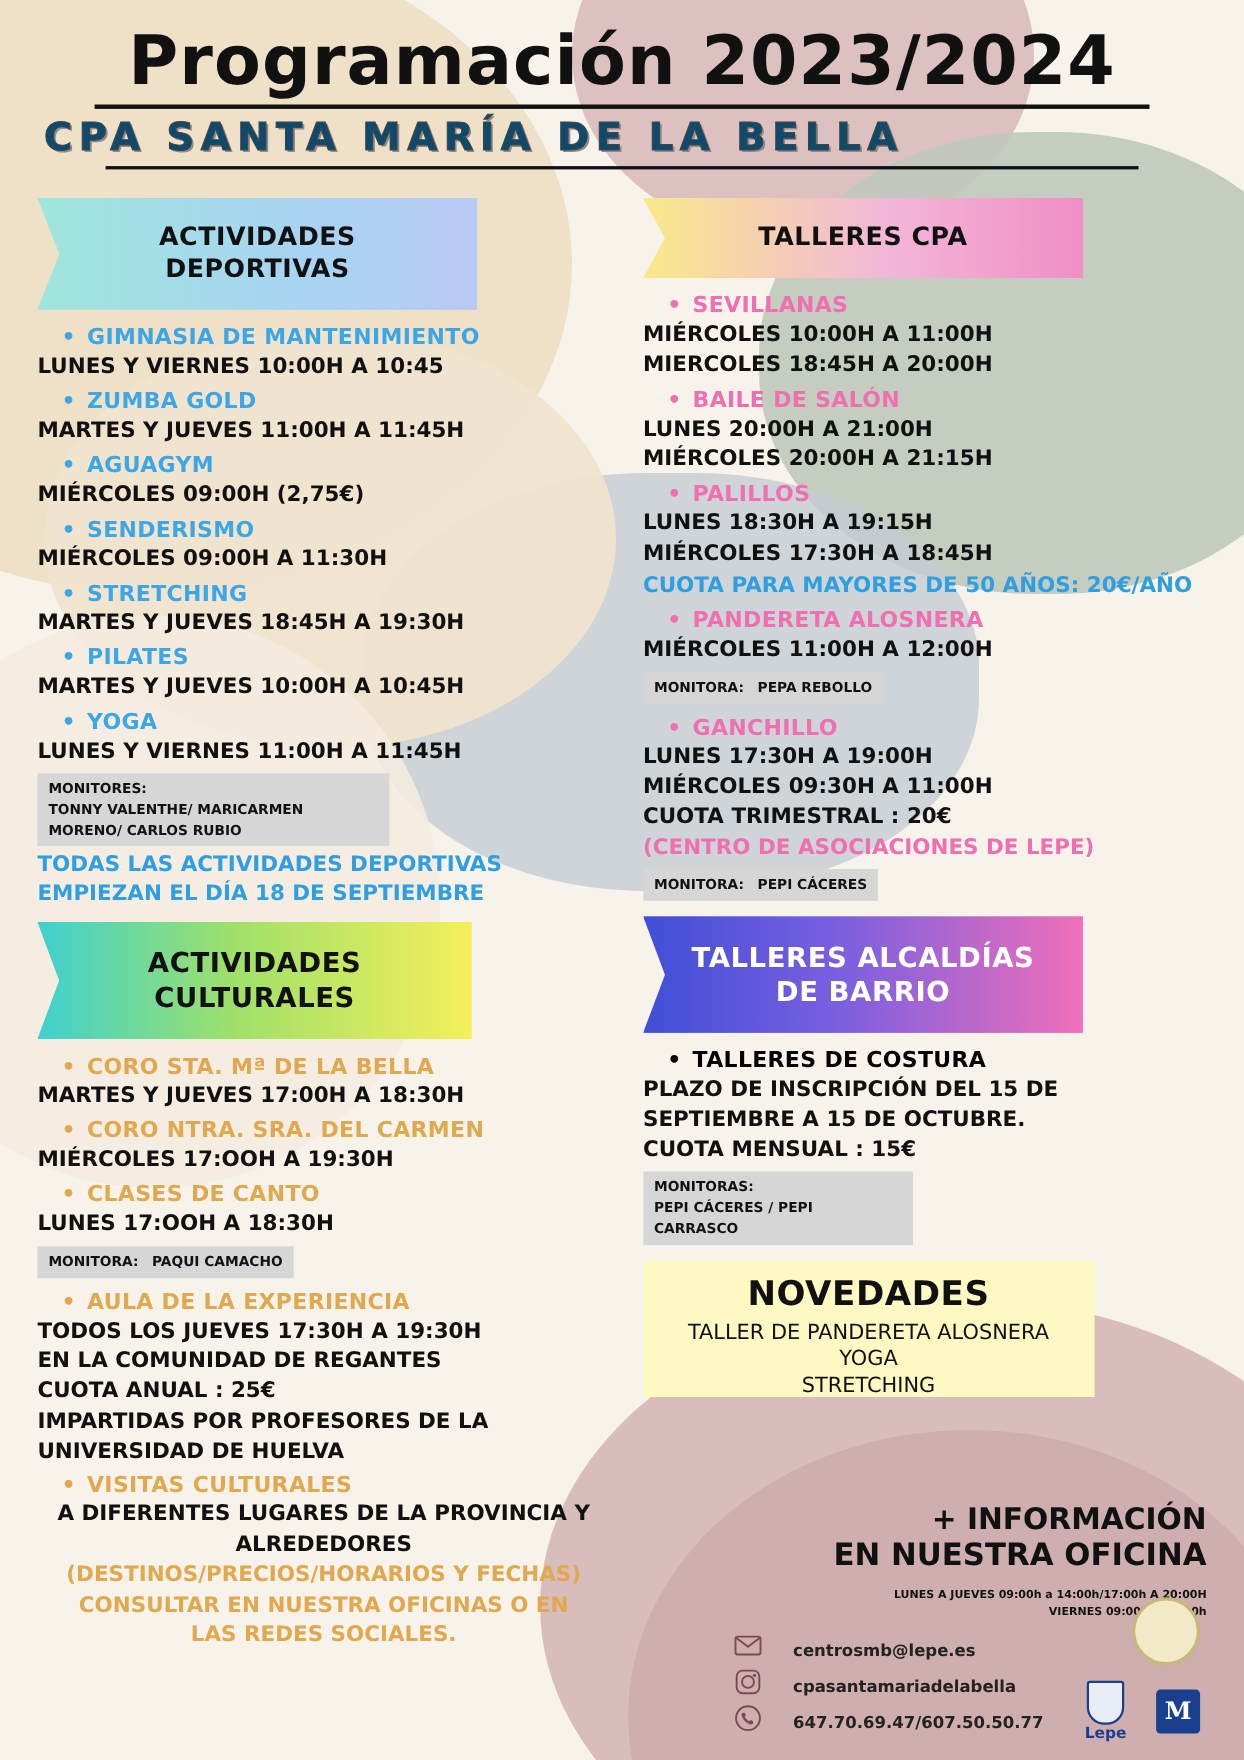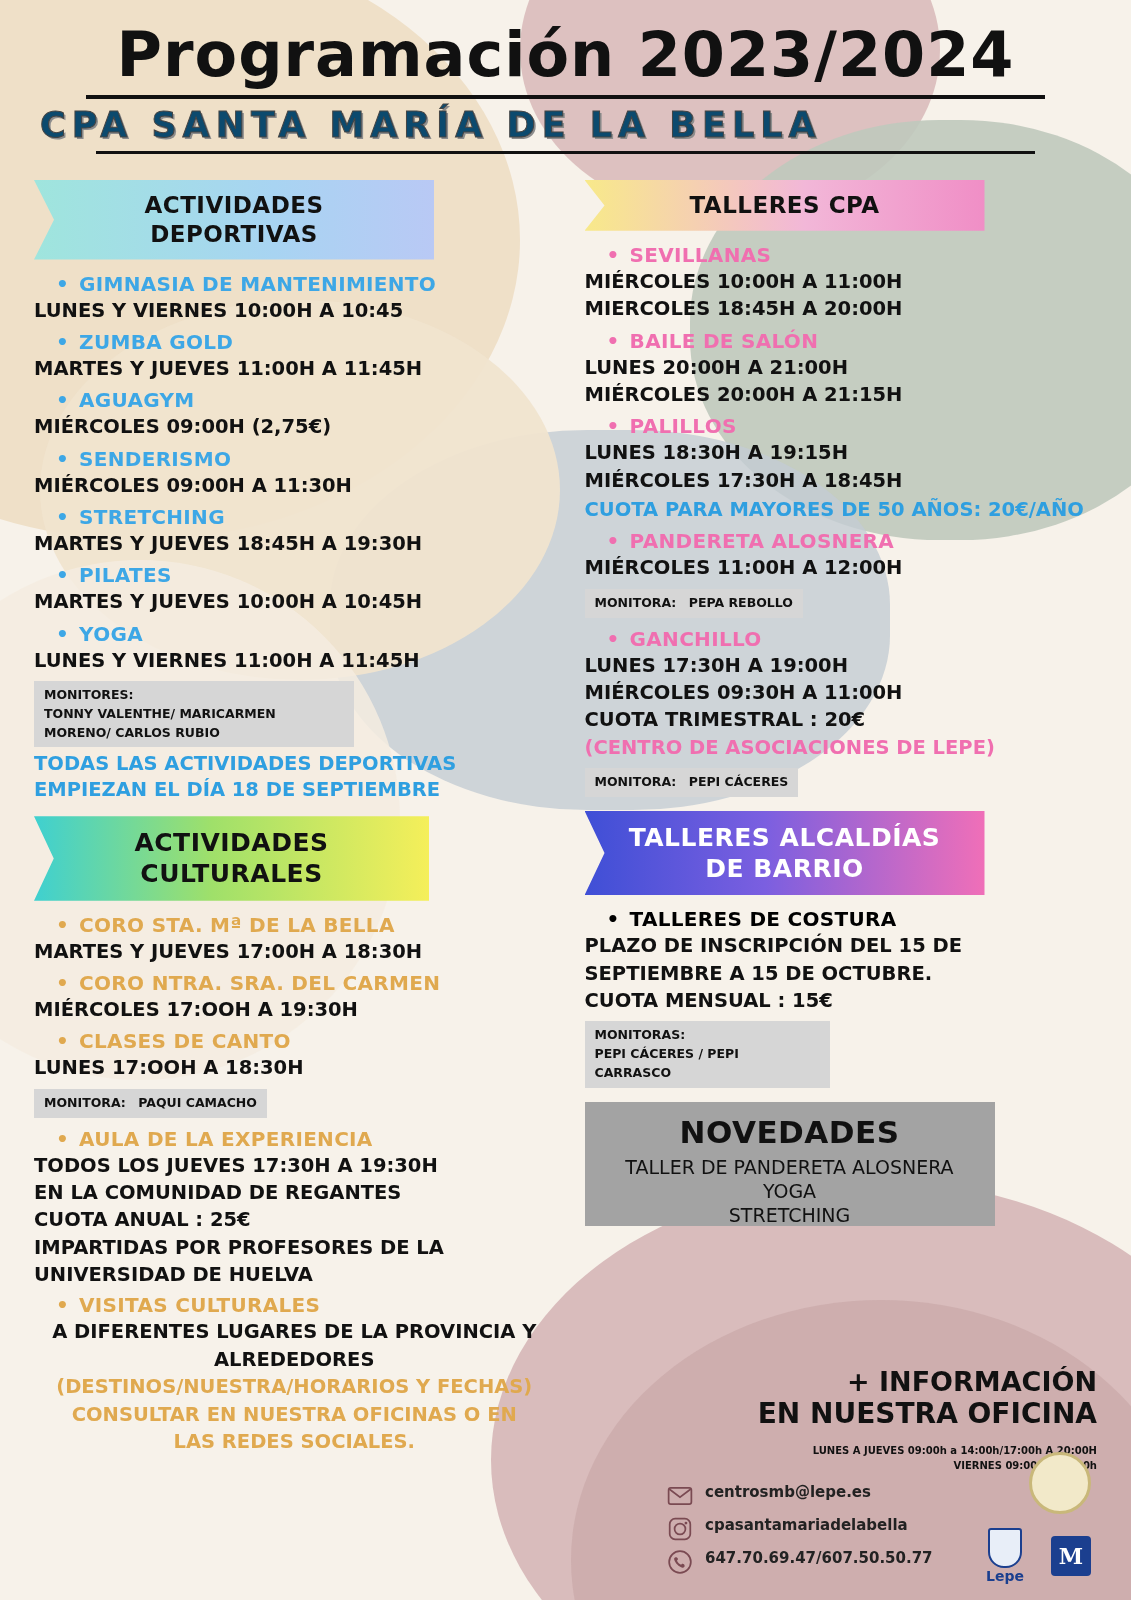--- a/index.html
+++ b/index.html
@@ -75,21 +75,21 @@
   }
   .rule2 { height: 3px; background: #111; margin: 2px 56px 0 56px; }
 
   
   .cols { display: flex; gap: 22px; padding: 26px 34px 0 34px; }
   .col { width: 50%; }
 
   
   .banner {
     position: relative; color: #111; font-weight: bold;
-    text-align: center; padding: 11px 34px; margin-bottom: 12px;
+    text-align: center; padding: 22px 34px; margin-bottom: 12px;
     font-size: 23px; letter-spacing: .5px; line-height: 1.25;
     font-family: "DejaVu Sans", sans-serif;
     clip-path: polygon(0 0, 100% 0, 100% 100%, 0 100%, 5% 50%);
   }
   .banner.deportivas { background: linear-gradient(90deg,#9fe5dd 0%, #a8d4f2 60%, #b9c9f5 100%); width: 400px; }
   .banner.culturales { background: linear-gradient(90deg,#3fd0d0 0%, #9fe06a 45%, #f5ef5a 100%); width: 395px; font-size: 25px; }
   .banner.talleres   { background: linear-gradient(90deg,#f8e98a 0%, #f2b7d8 55%, #f08ec6 100%); width: 400px; margin-left: 8px; }
   .banner.alcaldias  { background: linear-gradient(90deg,#3f4fd6 0%, #7b5fe0 45%, #f06fb8 100%); color: #fff; width: 400px; margin-left: 8px; font-size: 25px; }
 
   
@@ -117,39 +117,39 @@
   .monbox {
     display: inline-block; background: #d6d6d6; padding: 5px 10px;
     margin: 8px 0 2px 0; font-weight: bold; font-size: 12.5px; color: #111;
     font-family: "DejaVu Sans", sans-serif; line-height: 1.5;
   }
   .monbox .mlabel { margin-right: 8px; }
   .monbox.inline-wide { display: block; width: 320px; }
 
   
   .novedades {
-    background: #a3a3a3; margin: 14px 0 0 8px; width: 410px;
+    background: #fef9c3; margin: 14px 0 0 8px; width: 410px;
     padding: 12px 10px 0 10px; text-align: center;
   }
   .novedades h3 {
     margin: 0 0 6px 0; font-size: 31px; font-weight: bold; color: #111;
     font-family: "DejaVu Sans", sans-serif; letter-spacing: .5px;
   }
   .novedades p { margin: 2px 0; font-size: 19px; color: #111; font-family: "DejaVu Sans", sans-serif; }
 
   
   .footer {
     position: absolute; right: 34px; bottom: 18px; width: 430px;
     text-align: right; z-index: 3;
   }
   .footer .f1 { font-size: 27px; font-weight: bold; color: #111; font-family: "DejaVu Sans", sans-serif; }
   .footer .f2 { font-size: 28px; font-weight: bold; color: #111; font-family: "DejaVu Sans", sans-serif; margin-bottom: 14px; }
   .footer .hours { font-size: 10px; font-weight: bold; color: #111; font-family: "DejaVu Sans", sans-serif; line-height: 1.45; }
   .contact { margin-top: 10px; }
-  .crow { display: flex; align-items: flex-start; justify-content: flex-start; gap: 12px; margin: 7px 0; }
+  .crow { display: flex; align-items: flex-end; justify-content: flex-start; gap: 28px; margin: 7px 0; }
   .crow .ctext { font-size: 15px; font-weight: bold; color: #222; font-family: "DejaVu Sans", sans-serif; }
   .cicon { width: 26px; height: 26px; flex: 0 0 26px; }
 
   .logos { position: absolute; right: 34px; bottom: 16px; display: flex; align-items: flex-end; gap: 14px; z-index: 4; }
   .logo-box { width: 52px; height: 56px; display: flex; align-items: center; justify-content: center; flex-direction: column; }
   .logo-lepe { background: transparent; color: #1b3f8f; font-weight: bold; font-size: 14px; font-family: "DejaVu Sans", sans-serif; }
   .shield { width: 34px; height: 40px; background: #e8eef8; border: 2px solid #1b3f8f; border-radius: 3px 3px 16px 16px; }
   .shield2 { width: 40px; height: 40px; background: #1b3f8f; border-radius: 4px; position: relative; }
   .shield2::after { content: "M"; position: absolute; inset: 0; display: flex; align-items: center; justify-content: center; color: #fff; font-weight: bold; font-size: 22px; font-family: "DejaVu Serif", serif; }
   .roundlogo { width: 62px; height: 62px; border-radius: 50%; background: #f2e9c9; border: 3px solid #c9b87a; }
@@ -234,21 +234,21 @@
       <div class="item-title c-gold">AULA DE LA EXPERIENCIA</div>
       <div class="line">TODOS LOS JUEVES 17:30H A 19:30H</div>
       <div class="line">EN LA COMUNIDAD DE REGANTES</div>
       <div class="line">CUOTA ANUAL : 25€</div>
       <div class="line">IMPARTIDAS POR PROFESORES DE LA</div>
       <div class="line">UNIVERSIDAD DE HUELVA</div>
 
       <div class="item-title c-gold" style="margin-top:6px;">VISITAS CULTURALES</div>
       <div class="line" style="text-align:center;">A DIFERENTES LUGARES DE LA PROVINCIA Y</div>
       <div class="line" style="text-align:center;">ALREDEDORES</div>
-      <div class="line gold">(DESTINOS/NUESTRA/HORARIOS Y FECHAS)</div>
+      <div class="line gold">(DESTINOS/PRECIOS/HORARIOS Y FECHAS)</div>
       <div class="line gold">CONSULTAR EN NUESTRA OFICINAS O EN</div>
       <div class="line gold">LAS REDES SOCIALES.</div>
     </div>
 
     <div class="col">
 
       <div class="banner talleres">TALLERES CPA</div>
 
       <div style="margin-left:8px;">
         <div class="item-title c-pink">SEVILLANAS</div>

